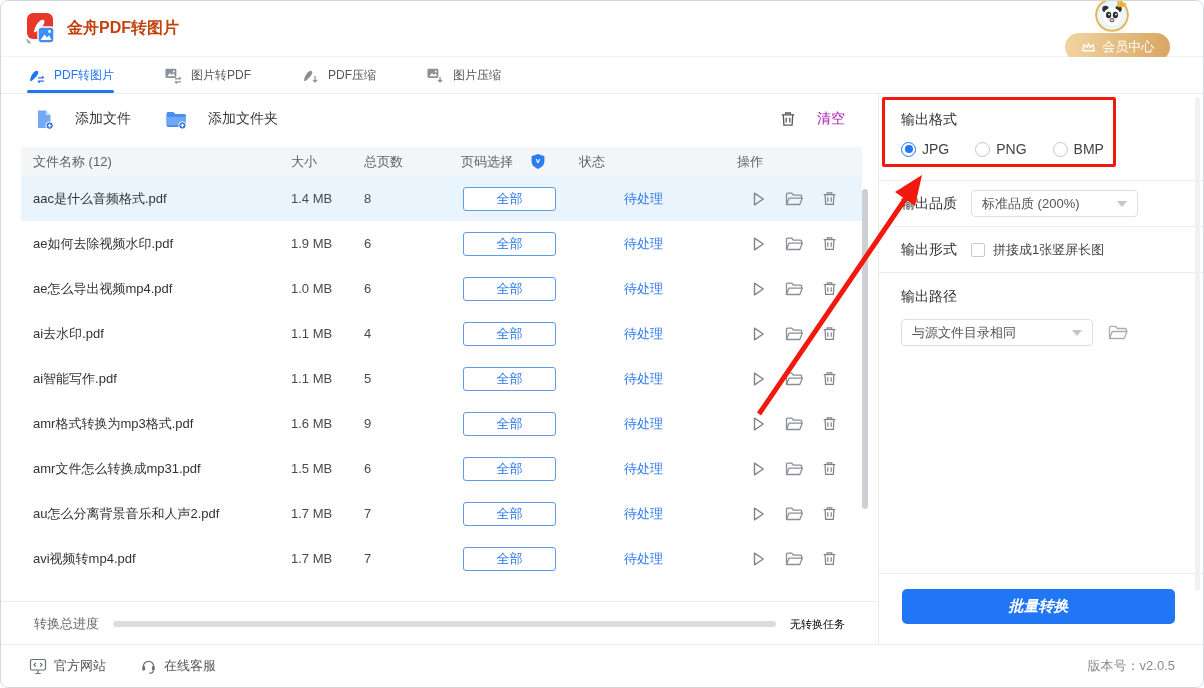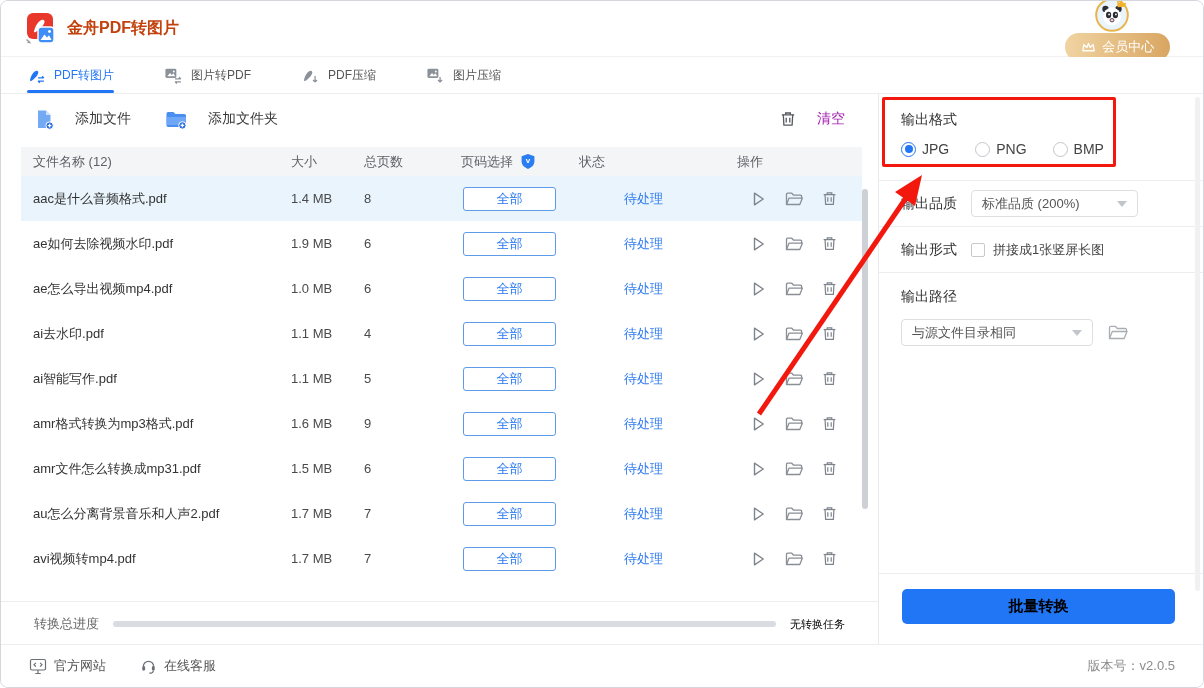--- a/index.html
+++ b/index.html
@@ -28,21 +28,21 @@
   .tab.active{color:#2176f5;}
   .tab.active::after{content:"";position:absolute;left:0;right:0;bottom:0;height:3px;background:#2176f5;border-radius:2px;}
   
   .left{position:absolute;top:93px;left:0;width:878px;height:552px;border-right:1px solid #e9eaec;background:#fff;}
   .toolbar{height:50px;display:flex;align-items:center;padding:0 33px;gap:34px;}
   .tool-btn{display:flex;align-items:center;gap:20px;font-size:14px;color:#3a3a3a;cursor:pointer;background:none;border:none;padding:0;}
   .clear-btn{margin-left:auto;color:#a21caf;}
   .file-table{margin:3px 16px 0 20px;position:relative;}
   .thead,.trow{display:grid;grid-template-columns:258px 73px 97px 118px 158px auto;align-items:center;padding-left:12px;}
   .thead{height:29px;background:#f4f5f7;font-size:13px;color:#5d6167;}
-  .th-psel{display:flex;align-items:center;gap:7px;}
+  .th-psel{display:flex;align-items:center;gap:17px;}
   .trow{height:45px;font-size:13px;color:#333;background:#fff;}
   .trow.selected{background:#e9f4fd;}
   .c.size,.c.pages{color:#4a4a4a;}
   .all-btn{width:93px;height:24px;margin-left:2px;background:#fff;border:1px solid #5e9be8;border-radius:3px;
     color:#2878f0;font-size:13px;cursor:pointer;font-family:inherit;}
   .c.status{color:#2f7bf0;margin-left:45px;}
   .c.actions{display:flex;align-items:center;gap:17px;padding-left:12px;}
   .act{display:inline-flex;cursor:pointer;}
   .v-scroll{position:absolute;right:10px;top:95px;width:6px;height:320px;background:#cdd0d5;border-radius:3px;}
   .progress-row{position:absolute;left:0;right:0;bottom:0;height:45px;border-top:1px solid #ededee;
@@ -66,21 +66,21 @@
   .quality-select{width:167px;margin-left:14px;}
   .chev{width:0;height:0;border-left:5px solid transparent;border-right:5px solid transparent;border-top:6px solid #c2c5ca;}
   .checkbox{width:14px;height:14px;border:1px solid #c6c9ce;border-radius:2px;background:#fff;margin:0 8px 0 14px;flex:none;cursor:pointer;}
   .cb-label{font-size:13px;color:#444;}
   .sec-path{padding-top:15px;}
   .path-line{display:flex;align-items:center;margin-top:13px;}
   .path-select{width:192px;}
   .path-folder{margin-left:14px;display:inline-flex;cursor:pointer;}
   .sec-convert{position:absolute;left:0;right:0;bottom:0;height:73px;border-top:1px solid #ededee;}
   .convert-btn{position:absolute;left:23px;top:15px;width:273px;height:35px;background:#2176f5;border:none;
-    border-radius:5px;color:#000000;font-size:15px;font-weight:bold;cursor:pointer;font-family:inherit;}
+    border-radius:5px;color:#ffffff;font-size:15px;font-weight:bold;cursor:pointer;font-family:inherit;font-style:italic;}
   .rp-scroll{position:absolute;right:5px;top:3px;width:5px;height:494px;background:#f1f1f2;border-radius:3px;}
   
   .footer{position:absolute;left:0;right:0;bottom:0;height:43px;border-top:1px solid #ededee;display:flex;
     align-items:center;padding:0 28px;gap:34px;background:#fff;}
   .foot-item{display:flex;align-items:center;gap:7px;font-size:13px;color:#555;cursor:pointer;font-family:Liberation Serif, serif;}
   .version{margin-left:auto;font-size:13px;color:#8b8b8b;}
   
   .anno-rect{position:absolute;left:881px;top:96px;width:234px;height:70px;border:3px solid #f2180e;border-radius:2px;pointer-events:none;z-index:30;}
   .anno-arrow{position:absolute;left:740px;top:160px;width:200px;height:270px;pointer-events:none;z-index:30;}
   svg{display:block;}

